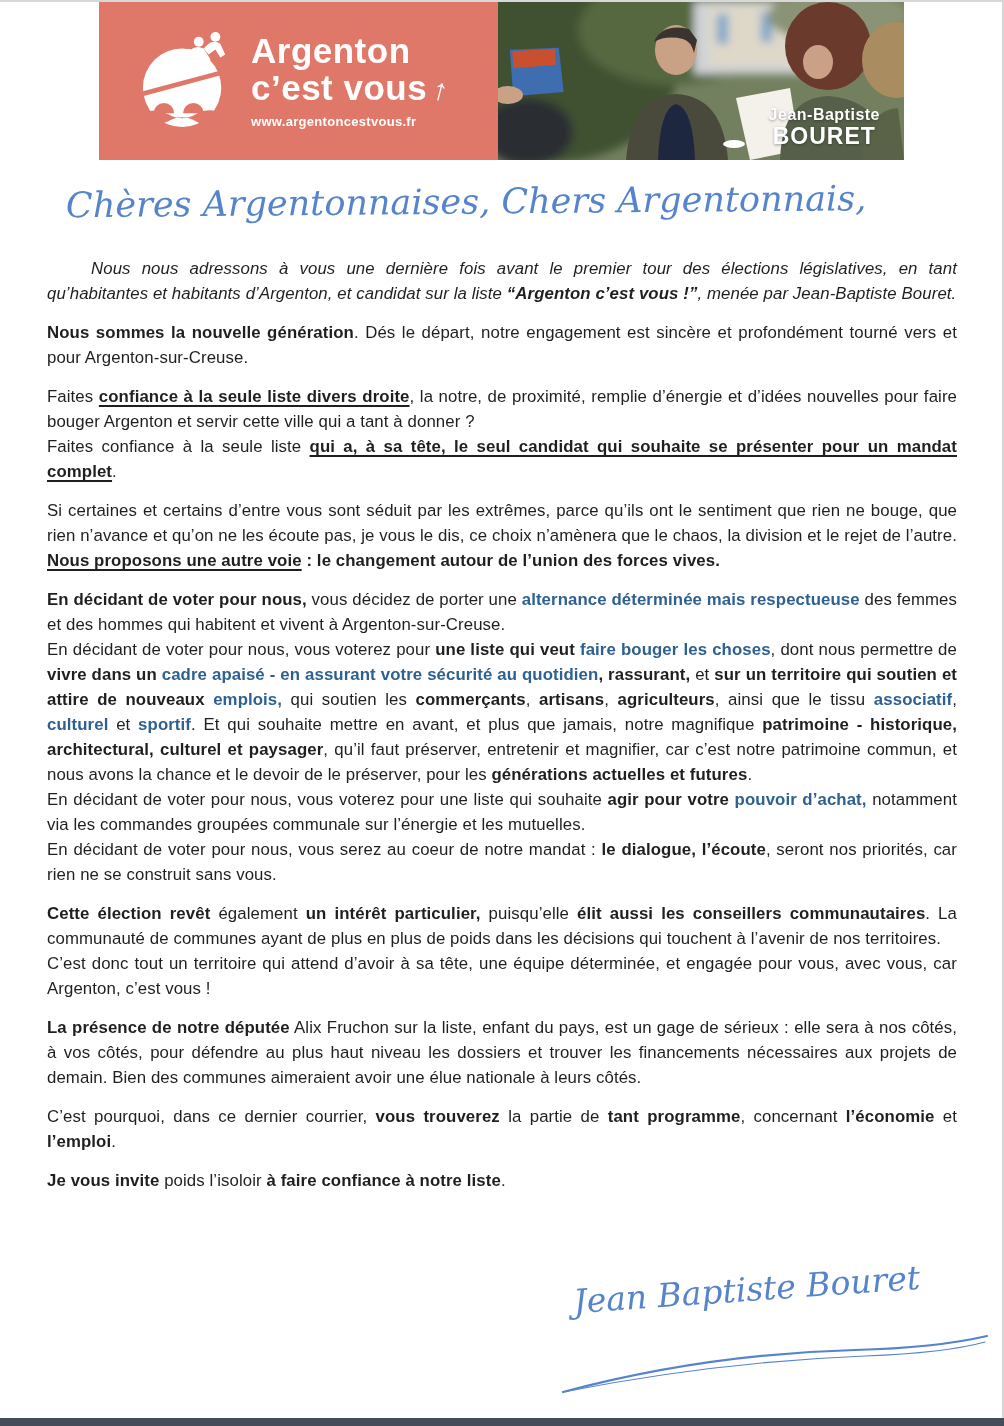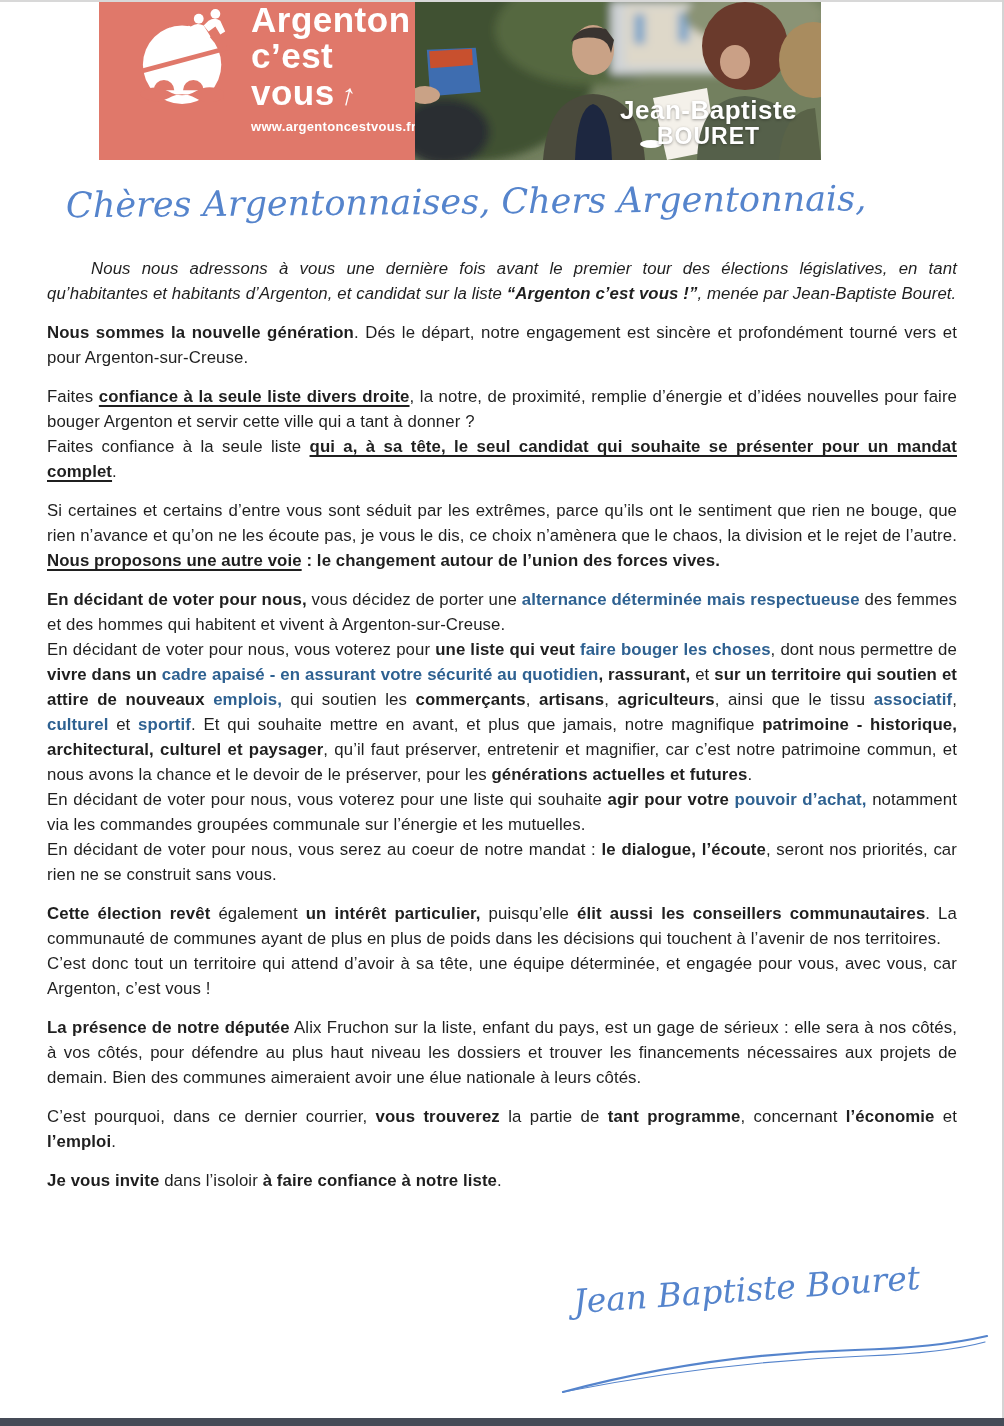--- a/index.html
+++ b/index.html
@@ -15,36 +15,36 @@
     font-family:"Liberation Sans",sans-serif;
     position:relative;overflow:hidden;
   }
   .edge-top{position:absolute;top:0;left:0;width:1004px;height:2px;background:#d8d8d8;}
   .edge-right{position:absolute;top:0;right:0;width:2px;height:1426px;background:#d4d4d4;}
   .footer-bar{position:absolute;bottom:0;left:0;width:1004px;height:8px;background:var(--footer-bar);}
 
   
   .header{position:absolute;left:99px;top:2px;width:805px;height:158px;display:flex;}
   .brand-panel{
-    width:316px;height:158px;background:var(--brand-salmon);
-    display:flex;box-sizing:border-box;padding-left:38px;
+    width:399px;height:158px;background:var(--brand-salmon);
+    display:flex;align-items:center;box-sizing:border-box;padding-left:38px;
   }
   .brand-logo{flex:0 0 auto;}
   .brand-text{margin-left:16px;color:#fff;}
   .brand-title{font-size:35px;font-weight:700;line-height:1.04;letter-spacing:0.5px;}
   .brand-title .arrow{display:inline-block;font-weight:700;transform:rotate(14deg);margin-left:6px;font-size:30px;}
   .brand-site{font-size:13px;font-weight:700;margin-top:8px;letter-spacing:0.3px;}
 
   .photo-panel{position:relative;width:406px;height:158px;overflow:hidden;background:#6f7a5d;}
   .photo-panel svg{position:absolute;inset:0;}
   .candidate-name{
     position:absolute;right:24px;bottom:12px;text-align:center;color:#fff;
     text-shadow:0 1px 3px rgba(0,0,0,.35);line-height:1.05;
   }
-  .candidate-first{font-size:26px;font-weight:600;letter-spacing:0.5px;}
+  .candidate-first{font-size:16px;font-weight:600;letter-spacing:0.5px;}
   .candidate-last{font-size:23px;font-weight:800;letter-spacing:1px;}
 
   
   .greeting{
     position:absolute;left:66px;top:182px;width:720px;
     font-family:"DejaVu Serif",serif;font-style:italic;
     font-size:35px;color:var(--handwriting-blue);
     transform:rotate(-0.5deg);white-space:nowrap;
   }
 
@@ -159,21 +159,21 @@
 
   <div class="letter-body" id="letter-body">
       <p class="para indent"><span>Nous nous adressons à vous une dernière fois avant le premier tour des élections législatives, en tant qu’habitantes et habitants d’Argenton, et candidat sur la liste </span><span class="b">“Argenton c’est vous !”</span><span>, menée par Jean-Baptiste Bouret.</span></p>
       <p class="para"><span class="b">Nous sommes la nouvelle génération</span><span>. Dés le départ, notre engagement est sincère et profondément tourné vers et pour Argenton-sur-Creuse.</span></p>
       <p class="para"><span>Faites </span><span class="b u">confiance à la seule liste divers droite</span><span>, la notre, de proximité, remplie d’énergie et d’idées nouvelles pour faire bouger Argenton et servir cette ville qui a tant à donner ?</span><br><span>Faites confiance à la seule liste </span><span class="b u">qui a, à sa tête, le seul candidat qui souhaite se présenter pour un mandat complet</span><span>.</span></p>
       <p class="para"><span>Si certaines et certains d’entre vous sont séduit par les extrêmes, parce qu’ils ont le sentiment que rien ne bouge, que rien n’avance et qu’on ne les écoute pas, je vous le dis, ce choix n’amènera que le chaos, la division et le rejet de l’autre. </span><span class="b u">Nous proposons une autre voie</span><span class="b"> : le changement autour de l’union des forces vives.</span></p>
       <p class="para"><span class="b">En décidant de voter pour nous,</span><span> vous décidez de porter une </span><span class="b c">alternance déterminée mais respectueuse</span><span> des femmes et des hommes qui habitent et vivent à Argenton-sur-Creuse.</span><br><span>En décidant de voter pour nous, vous voterez pour </span><span class="b">une liste qui veut </span><span class="b c">faire bouger les choses</span><span>, dont nous permettre de </span><span class="b">vivre dans un </span><span class="b c">cadre apaisé - en assurant votre sécurité au quotidien</span><span class="b">, rassurant,</span><span> et </span><span class="b">sur un territoire qui soutien et attire de nouveaux </span><span class="b c">emplois,</span><span> qui soutien les </span><span class="b">commerçants</span><span>, </span><span class="b">artisans</span><span>, </span><span class="b">agriculteurs</span><span>, ainsi que le tissu </span><span class="b c">associatif</span><span>, </span><span class="b c">culturel</span><span> et </span><span class="b c">sportif</span><span>. Et qui souhaite mettre en avant, et plus que jamais, notre magnifique </span><span class="b">patrimoine - historique, architectural, culturel et paysager</span><span>, qu’il faut préserver, entretenir et magnifier, car c’est notre patrimoine commun, et nous avons la chance et le devoir de le préserver, pour les </span><span class="b">générations actuelles et futures</span><span>.</span><br><span>En décidant de voter pour nous, vous voterez pour une liste qui souhaite </span><span class="b">agir pour votre </span><span class="b c">pouvoir d’achat,</span><span> notamment via les commandes groupées communale sur l’énergie et les mutuelles.</span><br><span>En décidant de voter pour nous, vous serez au coeur de notre mandat : </span><span class="b">le dialogue, l’écoute</span><span>, seront nos priorités, car rien ne se construit sans vous.</span></p>
       <p class="para"><span class="b">Cette élection revêt</span><span> également </span><span class="b">un intérêt particulier,</span><span> puisqu’elle </span><span class="b">élit aussi les conseillers communautaires</span><span>. La communauté de communes ayant de plus en plus de poids dans les décisions qui touchent à l’avenir de nos territoires.</span><br><span>C’est donc tout un territoire qui attend d’avoir à sa tête, une équipe déterminée, et engagée pour vous, avec vous, car Argenton, c’est vous !</span></p>
       <p class="para"><span class="b">La présence de notre députée</span><span> Alix Fruchon sur la liste, enfant du pays, est un gage de sérieux : elle sera à nos côtés, à vos côtés, pour défendre au plus haut niveau les dossiers et trouver les financements nécessaires aux projets de demain. Bien des communes aimeraient avoir une élue nationale à leurs côtés.</span></p>
       <p class="para"><span>C’est pourquoi, dans ce dernier courrier, </span><span class="b">vous trouverez</span><span> la partie de </span><span class="b">tant programme</span><span>, concernant </span><span class="b">l’économie</span><span> et </span><span class="b">l’emploi</span><span>.</span></p>
-      <p class="para"><span class="b">Je vous invite</span><span> dans l’isoloir </span><span class="b">à faire confiance à notre liste</span><span>.</span></p>
+      <p class="para"><span class="b">Je vous invite</span><span> poids l’isoloir </span><span class="b">à faire confiance à notre liste</span><span>.</span></p>
     </div>
 
   <div class="signature">
     <div class="sig-text">Jean Baptiste Bouret</div>
     <svg class="sig-swoosh" width="440" height="100" viewBox="0 0 440 100">
       <path d="M8,86 Q150,48 300,44 Q380,42 432,30" fill="none" stroke="#5584cc" stroke-width="2.2" stroke-linecap="round"></path>
       <path d="M8,86 Q160,56 310,50 Q390,47 430,36" fill="none" stroke="#5584cc" stroke-width="1.2" stroke-linecap="round"></path>
     </svg>
   </div>
 

